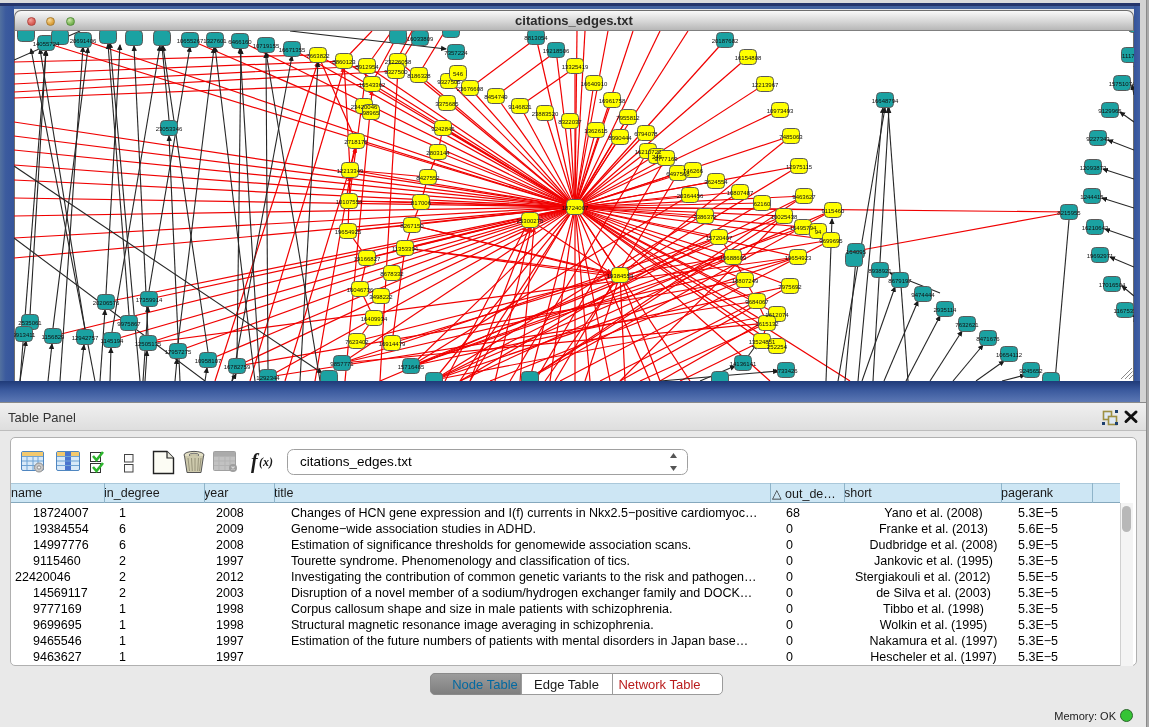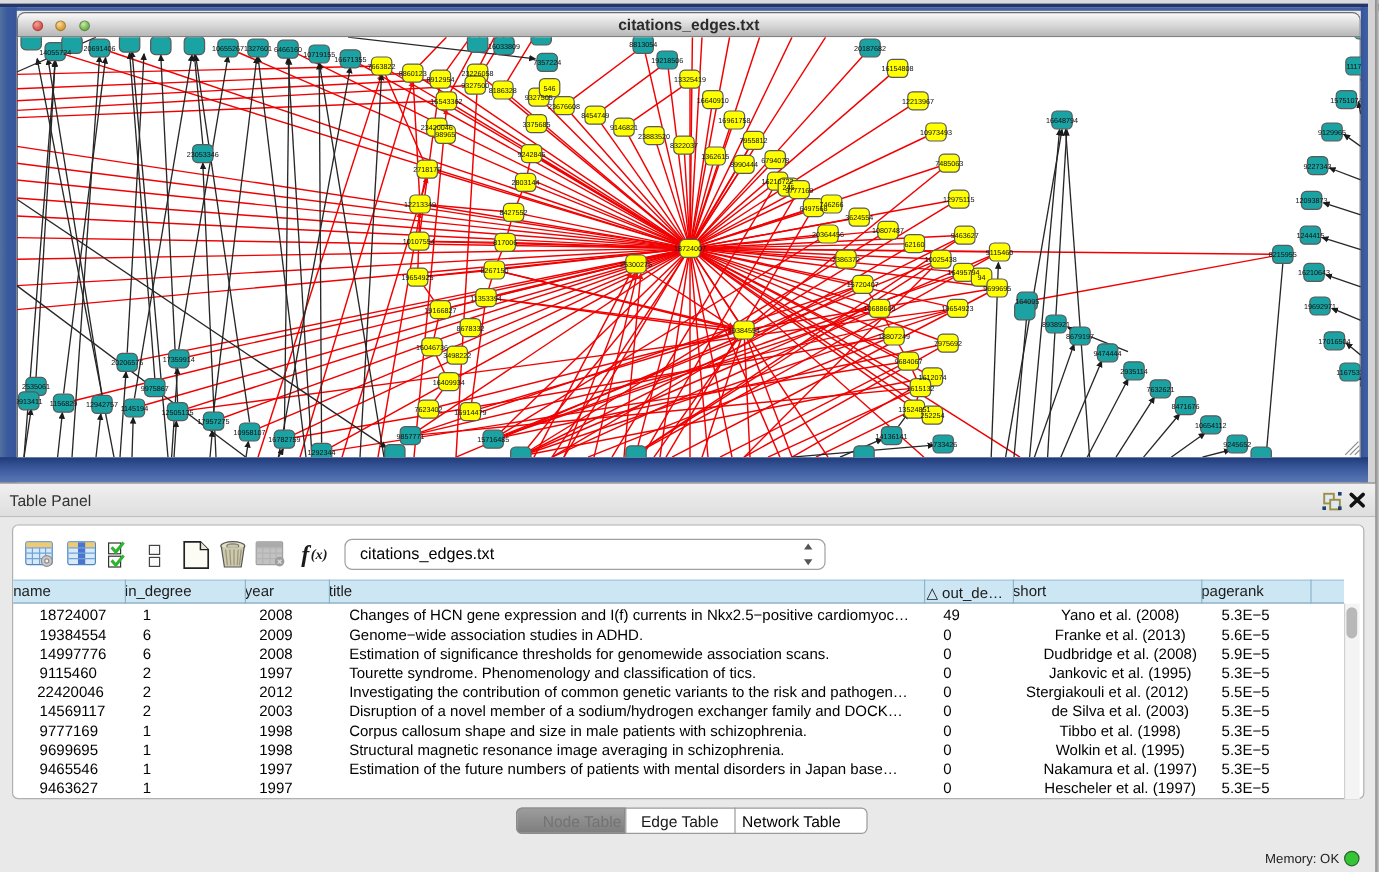--- a/index.html
+++ b/index.html
@@ -674,21 +674,21 @@
 <div class="abs hsep" style="left:274px"></div>
 <div class="abs hsep" style="left:770px"></div>
 <div class="abs hsep" style="left:844px"></div>
 <div class="abs hsep" style="left:1001px"></div>
 <div class="abs hsep" style="left:1092px"></div>
 <div class="trow" style="top:503px">
     <span style="left:22px">18724007</span>
     <span style="left:108px">1</span>
     <span style="left:205px">2008</span>
     <span style="left:280px">Changes of HCN gene expression and I(f) currents in Nkx2.5−positive cardiomyoc…</span>
-    <span style="left:775px">49</span>
+    <span style="left:775px">68</span>
     <span style="left:844px;width:157px;text-align:center">Yano et al. (2008)</span>
     <span style="left:1007px">5.3E−5</span>
   </div>
 <div class="trow" style="top:519px">
     <span style="left:22px">19384554</span>
     <span style="left:108px">6</span>
     <span style="left:205px">2009</span>
     <span style="left:280px">Genome−wide association studies in ADHD.</span>
     <span style="left:775px">0</span>
     <span style="left:844px;width:157px;text-align:center">Franke et al. (2013)</span>
@@ -706,21 +706,21 @@
 <div class="trow" style="top:551px">
     <span style="left:22px">9115460</span>
     <span style="left:108px">2</span>
     <span style="left:205px">1997</span>
     <span style="left:280px">Tourette syndrome. Phenomenology and classification of tics.</span>
     <span style="left:775px">0</span>
     <span style="left:844px;width:157px;text-align:center">Jankovic et al. (1995)</span>
     <span style="left:1007px">5.3E−5</span>
   </div>
 <div class="trow" style="top:567px">
-    <span style="left:20px">22420046</span>
+    <span style="left:4px">22420046</span>
     <span style="left:108px">2</span>
     <span style="left:205px">2012</span>
     <span style="left:280px">Investigating the contribution of common genetic variants to the risk and pathogen…</span>
     <span style="left:775px">0</span>
     <span style="left:844px;width:157px;text-align:left">Stergiakouli et al. (2012)</span>
     <span style="left:1007px">5.5E−5</span>
   </div>
 <div class="trow" style="top:583px">
     <span style="left:22px">14569117</span>
     <span style="left:108px">2</span>
@@ -762,19 +762,19 @@
     <span style="left:108px">1</span>
     <span style="left:205px">1997</span>
     <span style="left:775px">0</span>
     <span style="left:844px;width:157px;text-align:center">Hescheler et al. (1997)</span>
     <span style="left:1007px">5.3E−5</span>
   </div>
 <div class="abs" style="left:1120px;top:503px;width:13px;height:163px;background:#f4f4f4;border-left:1px solid #d0d0d0"></div>
 <div class="abs" style="left:1122px;top:506px;width:9px;height:26px;background:#b8b8b8;border-radius:5px"></div>
 <div class="abs" id="seg"></div>
 <div class="abs" id="segsel" style="left:430px;top:673px;width:91px;height:22px;background:linear-gradient(180deg,#9c9c9c,#7e7e7e);border:1px solid #8a8a8a;border-radius:5px 0 0 5px"></div>
-<div class="abs segt" style="left:430px;width:110px;color:#737373">Node Table</div>
+<div class="abs segt" style="left:430px;width:110px;color:#0369a1">Node Table</div>
 <div class="abs segt" style="left:521px;width:91px;color:#1a1a1a">Edge Table</div>
-<div class="abs segt" style="left:612px;width:95px;color:#000000">Network Table</div>
+<div class="abs segt" style="left:612px;width:95px;color:#b91c1c">Network Table</div>
 <div class="abs" style="left:521px;top:673px;width:1px;height:22px;background:#9b9b9b"></div>
 <div class="abs" style="left:612px;top:673px;width:1px;height:22px;background:#9b9b9b"></div>
 <div class="abs" id="memtxt">Memory: OK</div>
 <div class="abs" id="memdot"></div>
 
 </body></html>

